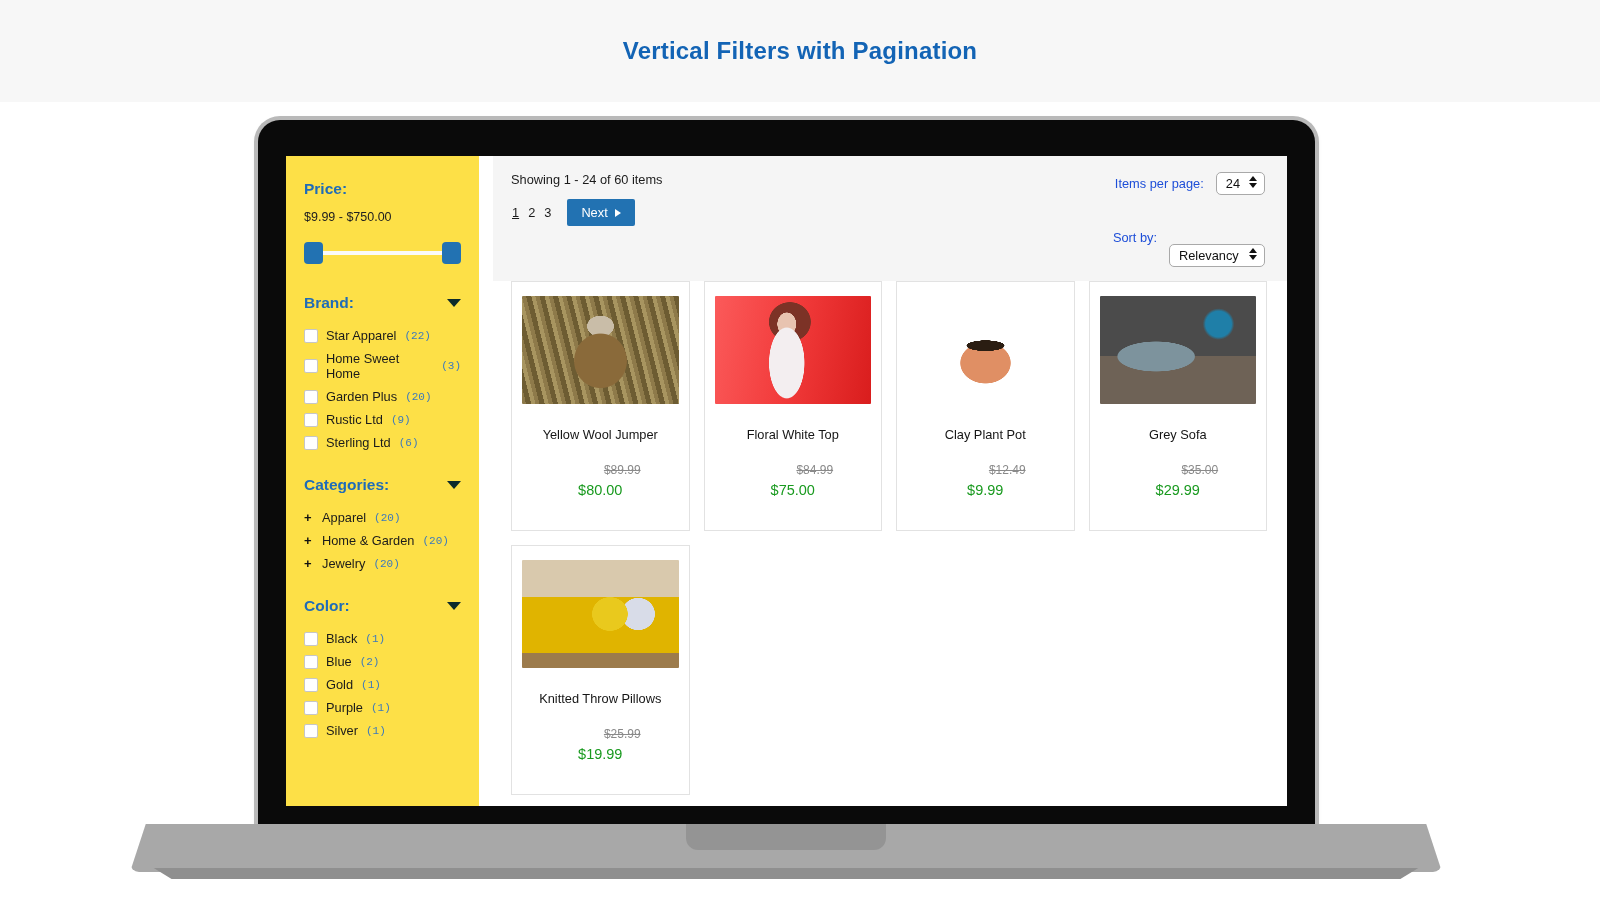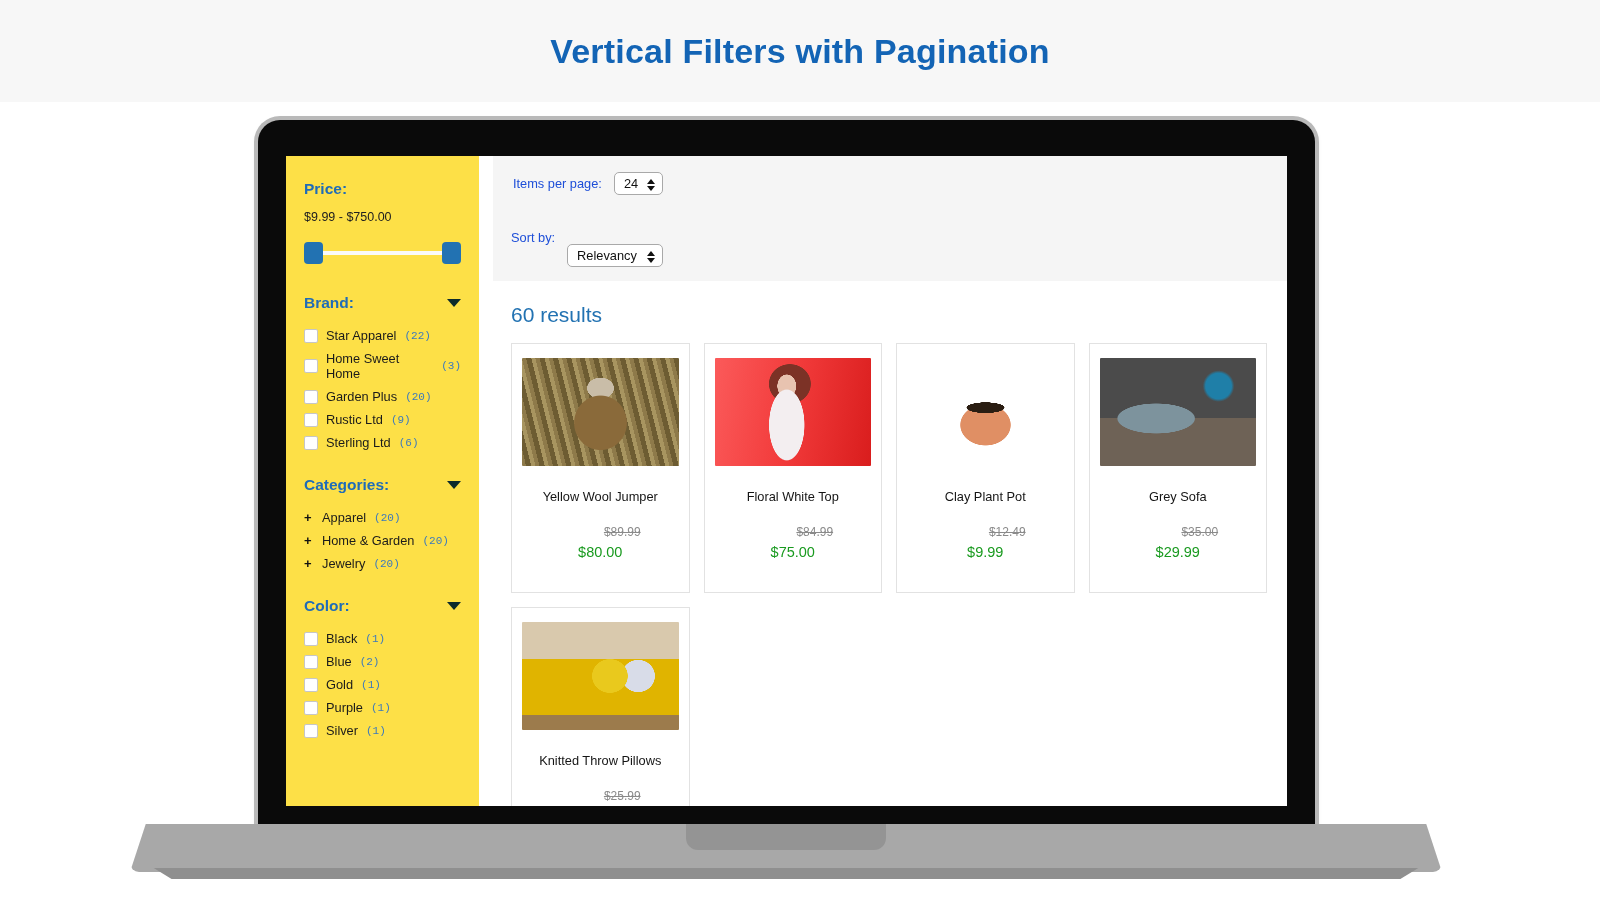--- a/index.html
+++ b/index.html
@@ -10,21 +10,21 @@
     overflow: hidden;
   }
 
   
   .banner {
     width: 1600px; height: 102px;
     background: #f7f7f7;
     display: flex; align-items: center; justify-content: center;
   }
   .banner-title {
-    font-size: 34px; font-weight: bold; color: #1364b5;
+    font-size: 24px; font-weight: bold; color: #1364b5;
     letter-spacing: 0.2px;
   }
 
   
   .stage { position: relative; width: 1600px; height: 798px; }
 
   .laptop-lid {
     position: absolute; left: 258px; top: 18px;
     width: 1057px; height: 710px;
     background: #0a0a0a;
@@ -140,21 +140,21 @@
     border-bottom: 4px solid transparent;
     border-left: 6px solid #fff;
   }
 
   .tb-right { display: flex; flex-direction: column; gap: 13px; align-items: flex-end; }
   .ctl-row { display: flex; align-items: center; gap: 12px; }
   .ctl-label { font-size: 12.8px; color: #1d4ed8; }
   .select {
     background: #fff; border: 1px solid #a9a9a9; border-radius: 5px;
     padding: 3px 7px 3px 9px; font-size: 12.8px; color: #111;
-    display: flex; align-items: flex-end; gap: 9px; cursor: pointer;
+    display: flex; align-items: flex-start; gap: 9px; cursor: pointer;
     min-height: 23px;
   }
   .select.wide { min-width: 96px; justify-content: space-between; margin-top: 36px; }
   .stepper { display: flex; flex-direction: column; gap: 2px; }
   .stepper i {
     display: block; width: 0; height: 0;
     border-left: 4px solid transparent;
     border-right: 4px solid transparent;
   }
   .stepper i.up { border-bottom: 5px solid #111; }
@@ -365,20 +365,32 @@
             </label>
           </div>
         </section>
       </aside>
 
       <div class="gap-col"></div>
 
       <main class="content">
 
         <div class="toolbar">
+          <div class="tb-left">
+            <div class="showing">Showing 1 - 24 of 60 items</div>
+            <div class="pager">
+              <span class="pg active">1</span>
+              <span class="pg">2</span>
+              <span class="pg">3</span>
+              <button class="next-btn">
+                <span>Next</span>
+                <span class="next-arrow"></span>
+              </button>
+            </div>
+          </div>
 
           <div class="tb-right">
             <div class="ctl-row">
               <span class="ctl-label">Items per page:</span>
               <div class="select">
                 <span>24</span>
                 <span class="stepper">
                     <i class="up"></i>
                     <i class="dn"></i>
                   </span>
@@ -390,21 +402,20 @@
                 <span>Relevancy</span>
                 <span class="stepper">
                     <i class="up"></i>
                     <i class="dn"></i>
                   </span>
               </div>
             </div>
           </div>
         </div>
 
-        <div class="results-head">60 results</div>
 
         <div class="grid">
 
           <div class="card">
             <div class="thumb img-jumper"></div>
             <div class="card-name">Yellow Wool Jumper</div>
             <div class="price-old">$89.99</div>
             <div class="price-new">$80.00</div>
           </div>
 

